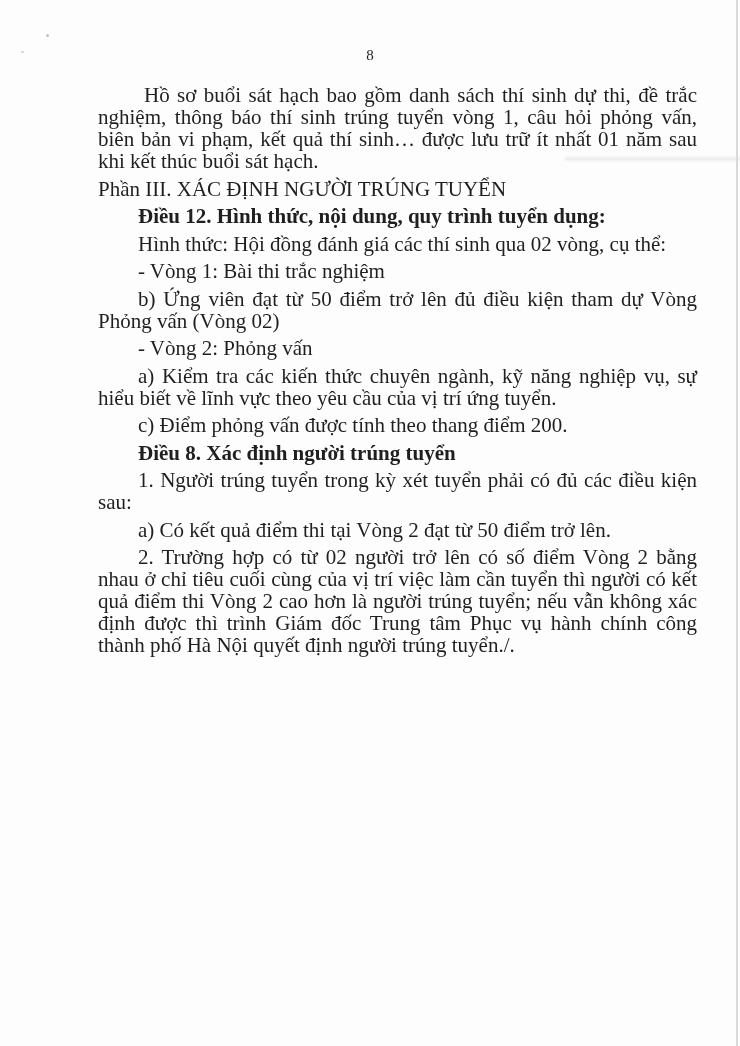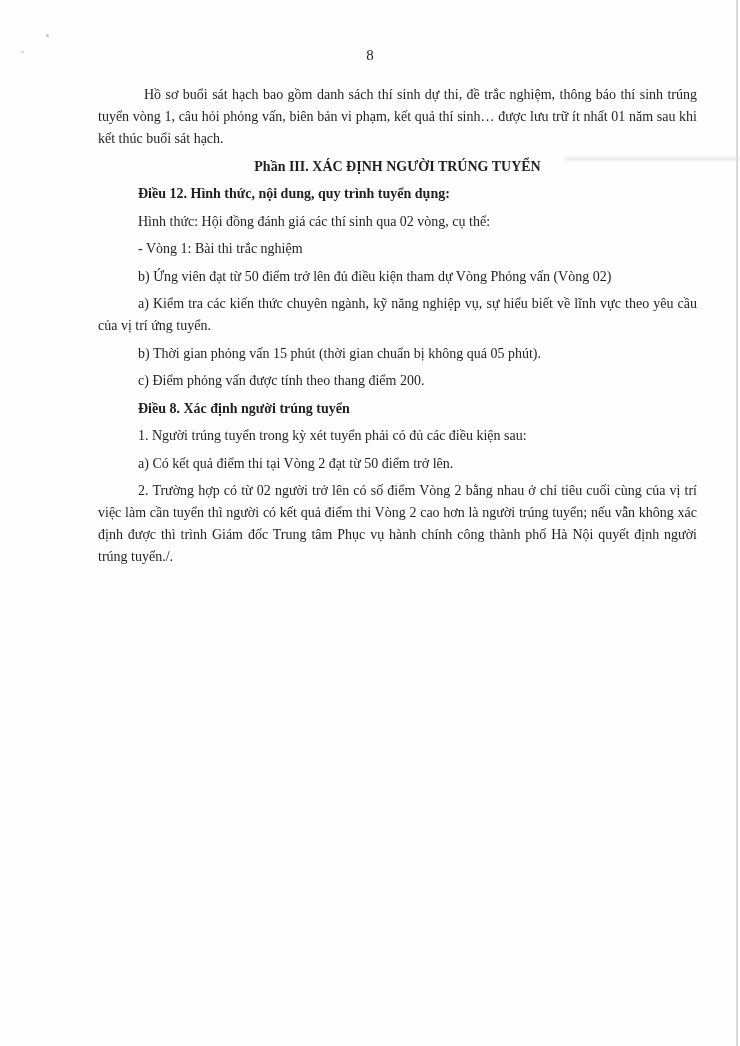--- a/index.html
+++ b/index.html
@@ -15,32 +15,32 @@
 
   .page-number {
     padding-top: 46px;
     text-align: center;
     font-size: 15px;
     line-height: 18px;
   }
 
   .content {
     margin: 0 43px 0 98px;      
-    font-size: 14px;
+    font-size: 21px;
     line-height: 22px;
     text-align: justify;
   }
   .content p { margin: 5.5px 0; text-indent: 40px; }
   .content p.first { margin-top: 20px; text-indent: 46px; }
 
   .part-heading {
     margin: 12px 0;
     text-indent: 0 !important;
-    text-align: center;
-    font-weight: bold;
+    text-align: left;
+    font-weight: normal;
   }
   .article-heading { font-weight: bold; }
   .italic { font-style: italic; }
 
   
   .scan-edge-line {
     position: absolute; top: 0; left: 736px;
     width: 2px; height: 1046px;
     background: #d9d9d9;
   }
@@ -76,22 +76,22 @@
 
     <p class="first">Hồ sơ buổi sát hạch bao gồm danh sách thí sinh dự thi, đề trắc nghiệm, thông báo thí sinh trúng tuyển vòng 1, câu hỏi phỏng vấn, biên bản vi phạm, kết quả thí sinh… được lưu trữ ít nhất 01 năm sau khi kết thúc buổi sát hạch.</p>
 
     <p class="part-heading">Phần III. XÁC ĐỊNH NGƯỜI TRÚNG TUYỂN</p>
 
     <p class="article-heading">Điều 12. Hình thức, nội dung, quy trình tuyển dụng:</p>
 
     <p>Hình thức: Hội đồng đánh giá các thí sinh qua 02 vòng, cụ thể:</p>
     <p>- Vòng 1: Bài thi trắc nghiệm</p>
     <p>b) Ứng viên đạt từ 50 điểm trở lên đủ điều kiện tham dự Vòng Phỏng vấn (Vòng 02)</p>
+    <p>- Vòng 2: Phỏng vấn</p>
     <p>a) Kiểm tra các kiến thức chuyên ngành, kỹ năng nghiệp vụ, sự hiểu biết về lĩnh vực theo yêu cầu của vị trí ứng tuyển.</p>
-    <p>b) Thời gian phỏng vấn 15 phút (thời gian chuẩn bị không quá 05 phút).</p>
     <p>c) Điểm phỏng vấn được tính theo thang điểm 200.</p>
 
     <p class="article-heading">Điều 8. Xác định người trúng tuyển</p>
 
     <p>1. Người trúng tuyển trong kỳ xét tuyển phải có đủ các điều kiện sau:</p>
     <p>a) Có kết quả điểm thi tại Vòng 2 đạt từ 50 điểm trở lên.</p>
     <p>2. Trường hợp có từ 02 người trở lên có số điểm Vòng 2 bằng nhau ở chỉ tiêu cuối cùng của vị trí việc làm cần tuyển thì người có kết quả điểm thi Vòng 2 cao hơn là người trúng tuyển; nếu vẫn không xác định được thì trình Giám đốc Trung tâm Phục vụ hành chính công thành phố Hà Nội quyết định người trúng tuyển./.</p>
 
   </div>
 </div>

